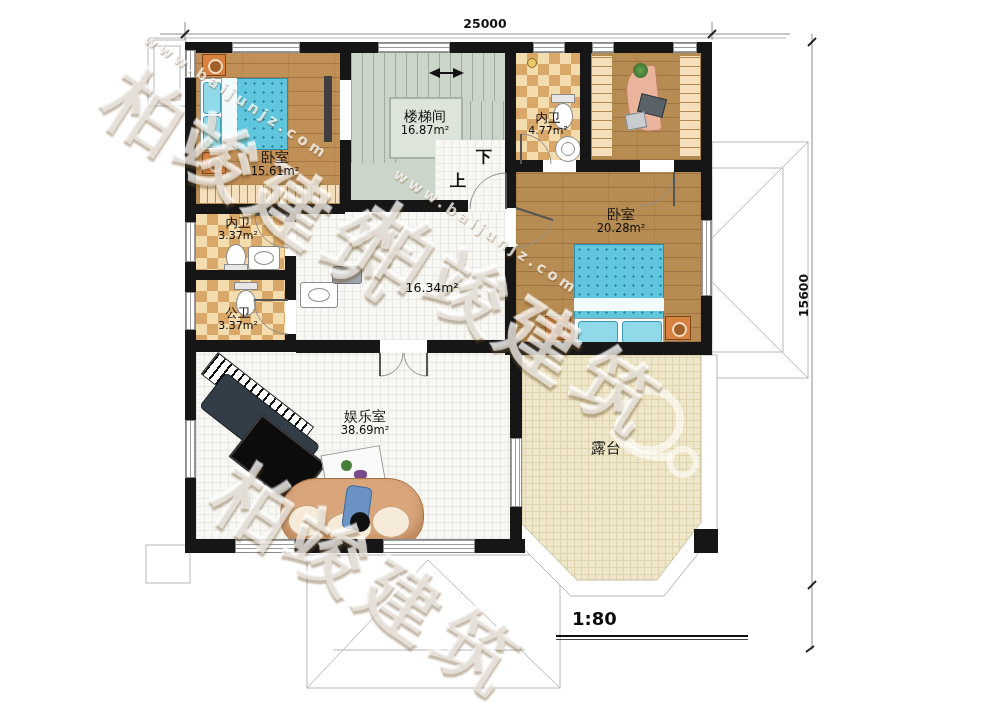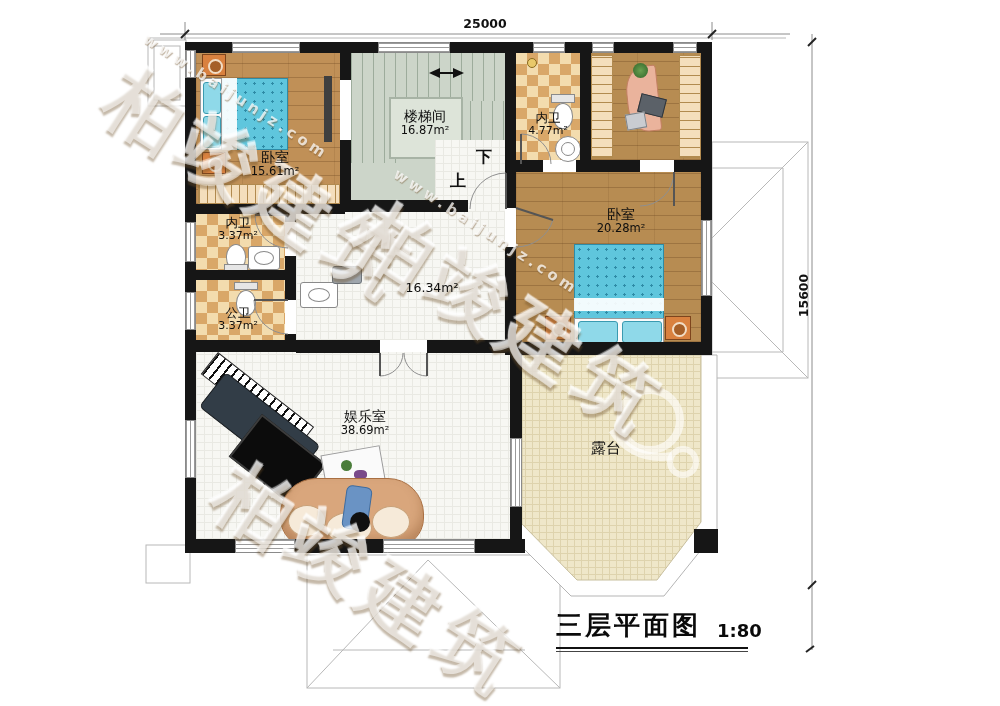--- a/index.html
+++ b/index.html
@@ -284,20 +284,19 @@
     <div class="rname" style="font-size:15px">露台</div>
   </div>
   <div class="dirlabel" style="left:476px;top:147px">下</div>
   <div class="dirlabel" style="left:450px;top:171px">上</div>
 
   <div class="dimtext" style="left:452px;top:16px;width:66px">25000</div>
   <div class="dimtext" style="left:770px;top:288px;width:66px;transform:rotate(-90deg)">15600</div>
 
   <div class="abs" style="left:556px;top:608px;width:290px">
     <div style="display:flex;align-items:flex-end">
-      <div class="tb-title">三层平面图</div>
       <div class="tb-scale">1:80</div>
     </div>
     <div class="tb-rule"></div>
     <div class="tb-rule2"></div>
   </div>
 
 </div>
 
 </body></html>

